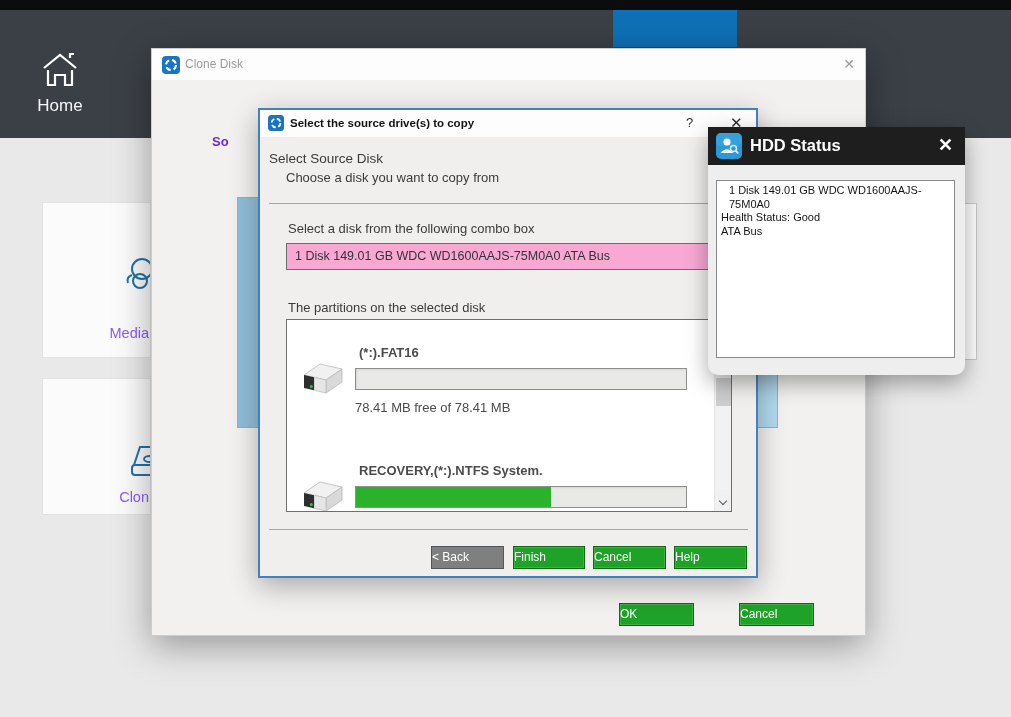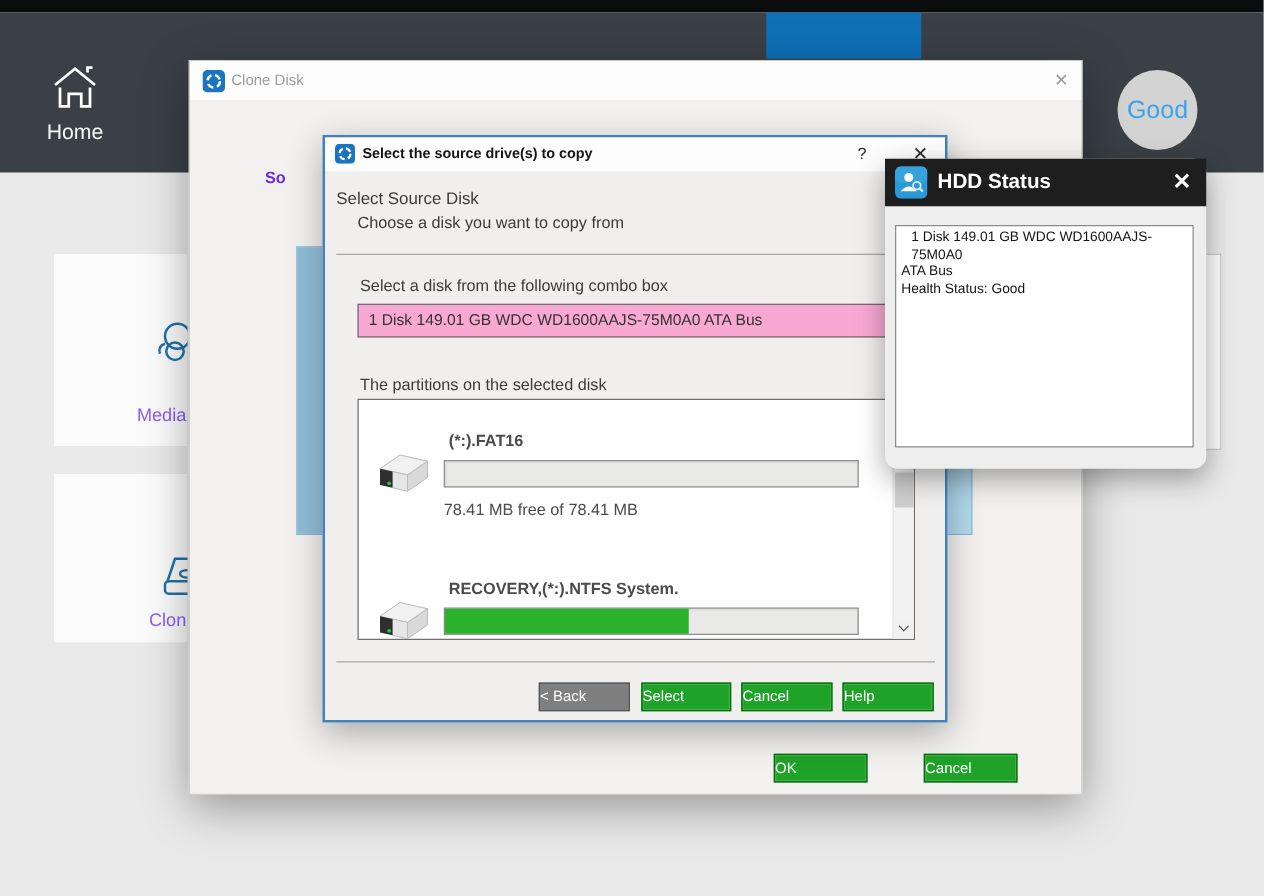--- a/index.html
+++ b/index.html
@@ -109,23 +109,20 @@
     <span>
       <svg width="46" height="42" viewBox="0 0 46 42">
         <path d="M7 20 L23 7 L39 20" fill="none" stroke="#fff" stroke-width="2.2"></path>
         <path d="M33 10 L33 6 L37 6" fill="none" stroke="#fff" stroke-width="2.2"></path>
         <path d="M11 22 L11 37 L18 37 L18 27 L28 27 L28 37 L35 37 L35 22" fill="none" stroke="#fff" stroke-width="2.2"></path>
       </svg>
     </span>
     <div class="home-label">Home</div>
   </div>
 
-  <div class="good-badge">
-    <span>Good</span>
-  </div>
 
   <div class="card card1">
     <span class="card-icon">
       <svg width="52" height="48" viewBox="0 0 52 48">
         <circle cx="22" cy="18" r="10" fill="none" stroke="#2272a8" stroke-width="2"></circle>
         <circle cx="20" cy="30" r="7" fill="none" stroke="#2272a8" stroke-width="2"></circle>
         <path d="M12 24 q-6 2 -4 8" fill="none" stroke="#2272a8" stroke-width="2"></path>
       </svg>
     </span>
     <div class="card-label">Media</div>
@@ -219,21 +216,21 @@
       <div class="vscroll">
         <div class="vthumb"></div>
         <div class="vdown">
           <span class="chev"></span>
         </div>
       </div>
     </div>
 
     <div class="sep sep2"></div>
     <div class="btn btn-gray  src-back">&lt; Back</div>
-    <div class="btn btn-green src-finish">Select</div>
+    <div class="btn btn-green src-finish">Finish</div>
     <div class="btn btn-green src-cancel">Cancel</div>
     <div class="btn btn-green src-helpbtn">Help</div>
   </div>
 
   <div class="white-strip"></div>
 
   <div class="hdd-panel">
     <div class="hdd-header">
       <span class="hdd-icon">
         <svg width="26" height="26" viewBox="0 0 26 26">
@@ -243,18 +240,18 @@
           <path d="M4.5 20 q6.5 -7.5 13 0 z" fill="#fff"></path>
           <circle cx="17.5" cy="15.5" r="3" fill="none" stroke="#d7edfa" stroke-width="1.5"></circle>
           <line x1="19.8" y1="17.8" x2="22.3" y2="20.3" stroke="#d7edfa" stroke-width="1.8"></line>
         </svg>
       </span>
       <span class="hdd-title">HDD Status</span>
       <span class="hdd-close">✕</span>
     </div>
     <div class="hdd-listbox">
       <div class="hdd-line1">1 Disk 149.01 GB WDC WD1600AAJS-75M0A0</div>
+      <div>Health Status: Good</div>
       <div>ATA Bus</div>
-      <div>Health Status: Good</div>
     </div>
   </div>
 
 </div>
 
 </body></html>

